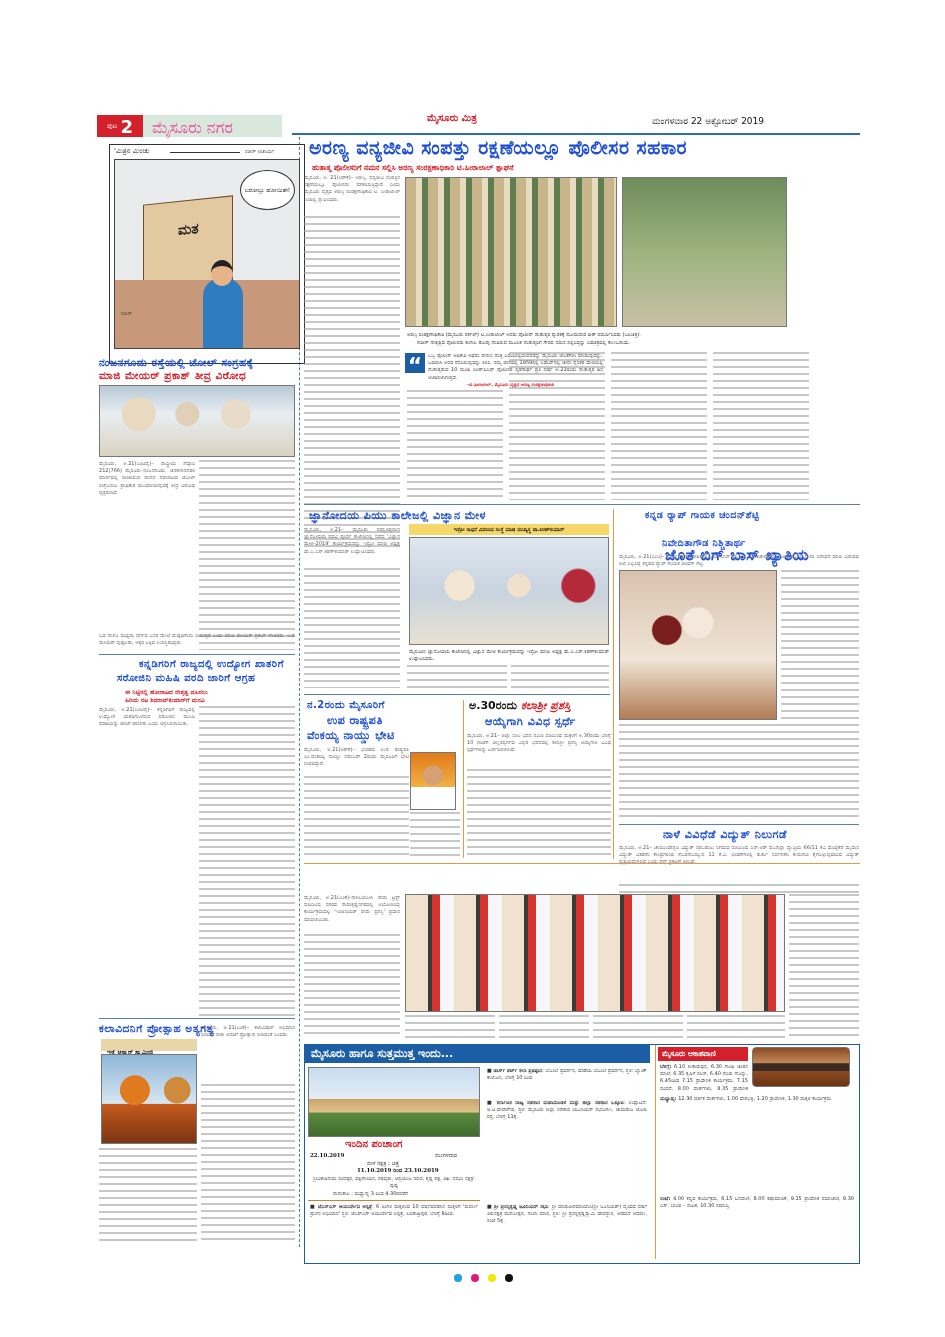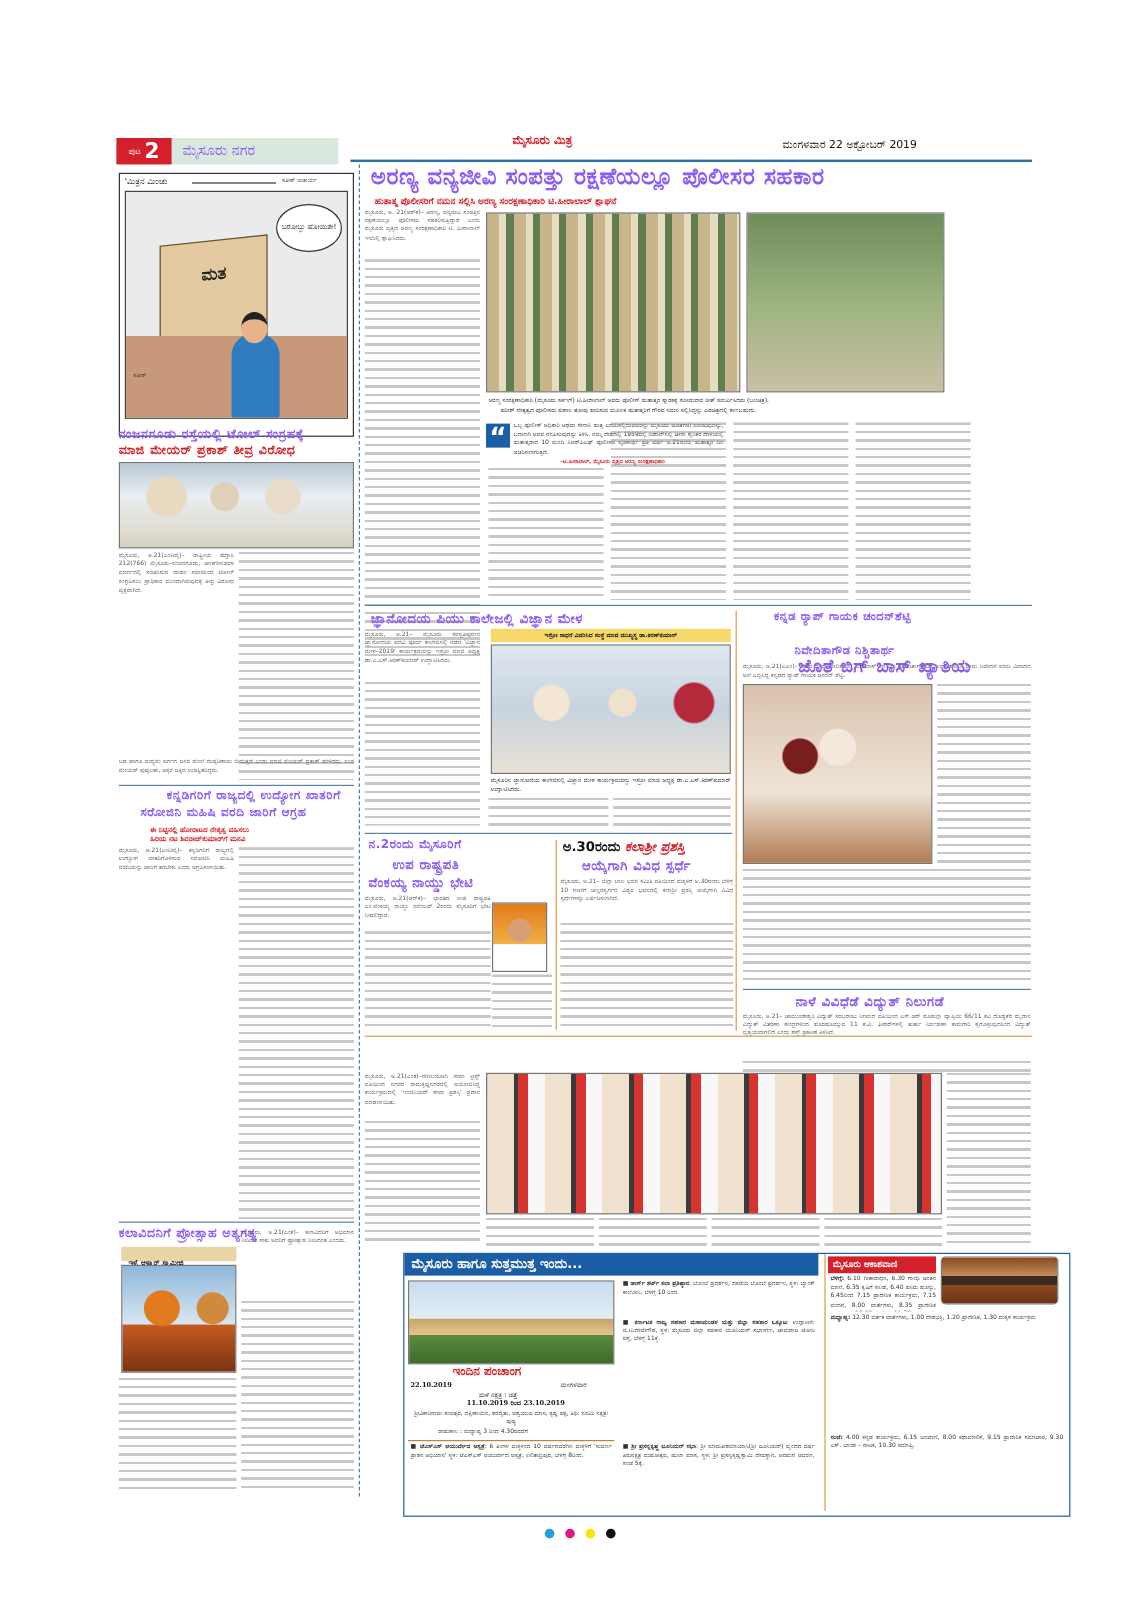--- a/index.html
+++ b/index.html
@@ -12,41 +12,41 @@
   .photo.people { background: radial-gradient(circle at 20% 40%, #e8d9c0 0 10%, transparent 11%), radial-gradient(circle at 45% 40%, #e0d0b8 0 10%, transparent 11%), radial-gradient(circle at 70% 40%, #e8dcc8 0 10%, transparent 11%), linear-gradient(180deg, #b8c9d6 0%, #e9eef2 40%, #d9d2c0 100%); }
   .photo.stage { background: radial-gradient(circle at 25% 45%, #f3e6d3 0 9%, transparent 10%), radial-gradient(circle at 55% 45%, #efe1cc 0 9%, transparent 10%), radial-gradient(circle at 85% 45%, #b42a3a 0 9%, transparent 10%), linear-gradient(180deg, #dfe7f0 0%, #c7d3df 50%, #e9e1d3 100%); }
   .photo.palace { background: linear-gradient(180deg, #c7dcef 0%, #e3edf5 45%, #c9a56b 46%, #e0c48d 65%, #5b8a3f 66%, #3f6b2c 100%); }
   .photo.radio { background: linear-gradient(180deg, #8b4a22 0%, #c48c5a 40%, #3a2a20 41%, #3a2a20 60%, #8b4a22 61%, #6b3414 100%); border-radius: 4px; }
   .photo.swami { background: radial-gradient(circle at 35% 40%, #e07a1f 0 18%, transparent 19%), radial-gradient(circle at 80% 40%, #cf8a3d 0 14%, transparent 15%), linear-gradient(180deg, #8fb7d9 0%, #d7e6f1 55%, #c45a1e 56%, #7a3413 100%); }
   .photo.ceremony { background: radial-gradient(circle at 50% 35%, #f4e8dc 0 12%, transparent 13%), radial-gradient(circle at 30% 40%, #7a1d1d 0 10%, transparent 11%), linear-gradient(180deg, #d9c2ad 0%, #efe4d6 60%, #b17b53 100%); }
   .photo.award { background: repeating-linear-gradient(90deg, #f1e2cf 0 22px, #3b3b3b 22px 26px, #d7342f 26px 34px, #f7f7f7 34px 48px), linear-gradient(180deg,#9fb6c8,#e0e6ea); }
   .photo.police { background: repeating-linear-gradient(90deg, #c9b58a 0 10px, #e8dcc0 10px 16px, #5f7d4e 16px 22px), linear-gradient(180deg,#8fb0c6,#c9d6c4); }
   .vline { position: absolute; width: 0; border-left: 1px dashed #4a7db0; }
   .red { color: #d4202a; }
-  .head-kn { font-weight: bold; color: #8b5cf6; letter-spacing: .5px; }
+  .head-kn { font-weight: bold; color: #1d4ed8; letter-spacing: .5px; }
   .reg-dot { display: inline-block; width: 8px; height: 8px; border-radius: 50%; margin: 0 2px; }
 </style>
 </head>
 <body>
 
 <div class="page">
 
   <div class="abs" style="left:0;top:3px;width:185px;height:22px;background:#d8e8dc;"></div>
   <div class="abs" style="left:0;top:3px;width:46px;height:22px;background:#d4202a;color:#fff;display:flex;align-items:center;justify-content:center;gap:3px;">
     <span style="font-size:7px;">ಪುಟ</span>
     <span style="font-size:18px;font-weight:bold;">2</span>
   </div>
-  <div class="abs" style="left:55px;top:6px;font-size:12px;color:#8b5cf6;">ಮೈಸೂರು ನಗರ</div>
+  <div class="abs" style="left:55px;top:6px;font-size:16px;color:#ec4899;">ಮೈಸೂರು ನಗರ</div>
   <div class="abs" style="left:330px;top:0px;font-size:10px;font-weight:bold;color:#d4202a;">ಮೈಸೂರು ಮಿತ್ರ</div>
   <div class="abs" style="left:555px;top:4px;font-size:9px;color:#111;">ಮಂಗಳವಾರ 22 ಅಕ್ಟೋಬರ್ 2019</div>
   <div class="abs" style="left:195px;top:21px;width:568px;height:2px;background:#2a6fa8;"></div>
 
   <div class="vline" style="left:202px;top:25px;height:1110px;"></div>
 
-  <div class="abs" style="left:2px;top:32px;width:196px;height:220px;border:1.5px solid #333;">
+  <div class="abs" style="left:12px;top:32px;width:196px;height:220px;border:1.5px solid #333;">
     <div class="abs" style="left:4px;top:2px;font-size:7px;color:#111;">'ಮಿತ್ರನ ಮಿಂಚು</div>
     <div class="abs" style="left:60px;top:7px;width:70px;height:1px;background:#333;"></div>
     <div class="abs" style="left:135px;top:3px;font-size:5px;color:#333;">ಸತೀಶ್ ಆಚಾರ್ಯ</div>
     <div class="abs" style="left:4px;top:14px;width:186px;height:190px;background:#e9ebec;border:1px solid #444;overflow:hidden;">
       <div class="abs" style="left:28px;top:40px;width:90px;height:90px;background:#e3c9a0;border:1px solid #6b4e2e;transform:skewY(-6deg);">
         <div class="abs" style="left:34px;top:20px;font-size:14px;font-weight:bold;color:#222;">ಮತ</div>
       </div>
       <div class="abs" style="left:125px;top:10px;width:55px;height:40px;background:#fff;border:1px solid #333;border-radius:50%;display:flex;align-items:center;justify-content:center;text-align:center;">
         <span style="font-size:6px;color:#111;line-height:8px;">ಬರೋಬ್ಬು ಹೋಯಿತೇ!</span>
       </div>
@@ -148,21 +148,21 @@
   <div class="abs" style="left:207px;top:751px;width:556px;height:1px;background:#e09a4a;"></div>
   <div class="abs txt" style="left:207px;top:782px;width:96px;height:40px;">ಮೈಸೂರು, ಅ.21(ಎಂಕೆ)–ನೇಗಿಲಯೋಗಿ ಸೇವಾ ಟ್ರಸ್ಟ್ ವತಿಯಿಂದ ನಗರದ ರಾಮಕೃಷ್ಣನಗರದಲ್ಲಿ ಆಯೋಜಿಸಿದ್ದ ಕಾರ್ಯಕ್ರಮದಲ್ಲಿ 'ಇಂಜಿನಿಯರ್ ಸೇವಾ ಪ್ರಶಸ್ತಿ' ಪ್ರದಾನ ಮಾಡಲಾಯಿತು.</div>
   <div class="abs txt filler" style="left:207px;top:822px;width:96px;height:105px;"></div>
   <div class="abs photo award" style="left:308px;top:782px;width:380px;height:118px;"></div>
   <div class="abs txt filler" style="left:308px;top:903px;width:90px;height:26px;"></div>
   <div class="abs txt filler" style="left:402px;top:903px;width:90px;height:26px;"></div>
   <div class="abs txt filler" style="left:496px;top:903px;width:90px;height:26px;"></div>
   <div class="abs txt filler" style="left:590px;top:903px;width:98px;height:26px;"></div>
   <div class="abs txt filler" style="left:692px;top:782px;width:70px;height:147px;"></div>
 
-  <div class="abs" style="left:207px;top:932px;width:556px;height:220px;border:1.5px solid #1c5ea6;margin-left:32px;">
+  <div class="abs" style="left:207px;top:932px;width:556px;height:220px;border:1.5px solid #1c5ea6;">
     <div class="abs" style="left:0;top:0;width:345px;height:18px;background:#1c5ea6;">
       <span style="position:absolute;left:6px;top:2px;font-size:11px;font-weight:bold;color:#fff;white-space:nowrap;">ಮೈಸೂರು ಹಾಗೂ ಸುತ್ತಮುತ್ತ ಇಂದು...</span>
     </div>
     <div class="abs photo palace" style="left:3px;top:22px;width:172px;height:70px;"></div>
     <div class="abs" style="left:40px;top:93px;font-size:10px;font-weight:bold;color:#d4202a;">ಇಂದಿನ ಪಂಚಾಂಗ</div>
     <div class="abs" style="left:5px;top:107px;font-size:5.5px;font-weight:bold;color:#111;font-family:'DejaVu Serif',serif;">22.10.2019</div>
     <div class="abs" style="left:130px;top:107px;font-size:5.5px;color:#111;">ಮಂಗಳವಾರ</div>
     <div class="abs" style="left:62px;top:115px;font-size:5.5px;color:#111;">ಮಳೆ ನಕ್ಷತ್ರ : ಚಿತ್ತೆ</div>
     <div class="abs" style="left:52px;top:122px;font-size:5.5px;font-weight:bold;color:#111;font-family:'DejaVu Serif',serif;">11.10.2019 ರಿಂದ 23.10.2019</div>
     <div class="abs txt" style="left:5px;top:130px;width:168px;height:14px;text-align:center;color:#333;">ಶ್ರೀವಿಕಾರಿನಾಮ ಸಂವತ್ಸರ, ದಕ್ಷಿಣಾಯನ, ಶರದೃತು, ಆಶ್ವಯುಜ ಮಾಸ, ಕೃಷ್ಣ ಪಕ್ಷ, ತಿಥಿ: ನವಮಿ ನಕ್ಷತ್ರ: ಪುಷ್ಯ</div>

